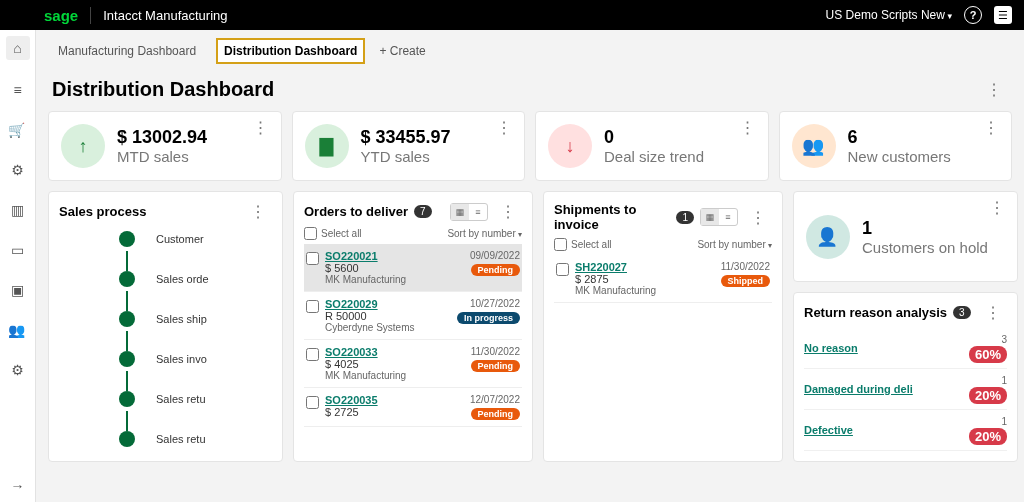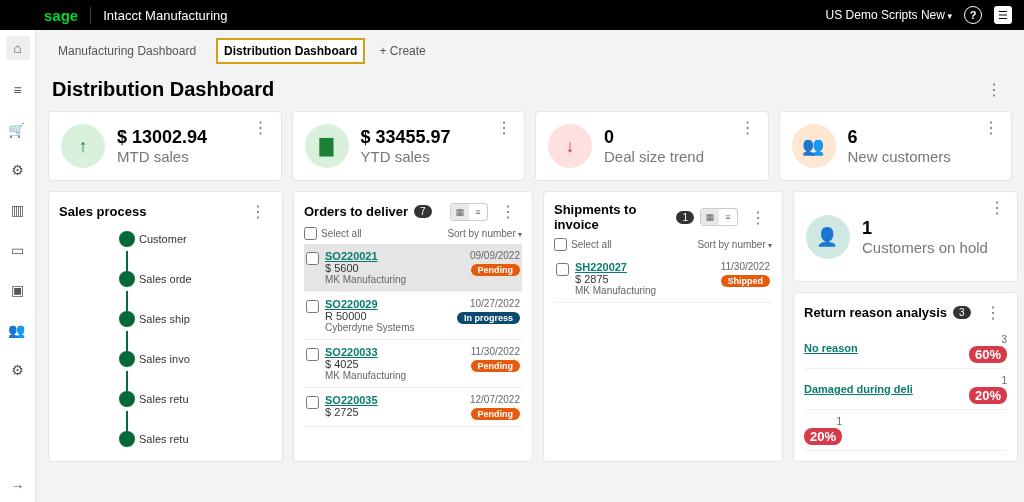--- a/index.html
+++ b/index.html
@@ -63,21 +63,21 @@
 .order-amt { color:#333; }
 .order-vendor { color:#666; font-size:10px; }
 .order-right { text-align:right; }
 .order-date { font-size:10px; color:#666; margin-bottom:2px; }
 .pill { display:inline-block; font-size:9px; padding:1px 7px; border-radius:9px; color:#fff; font-weight:600; }
 .pill.pending { background:#e8590c; }
 .pill.progress { background:#0c4a6e; }
 .pill.shipped { background:#e8590c; }
 
 .process { padding-top:4px; }
-.proc-row { display:flex; align-items:center; gap:4px; font-size:11px; color:#333; margin-bottom:4px; }
+.proc-row { display:flex; align-items:center; gap:21px; font-size:11px; color:#333; margin-bottom:4px; }
 .proc-dot { width:16px; height:16px; background:#046a38; border-radius:50%; margin-left:60px; position:relative; }
 .proc-line { width:2px; height:20px; background:#046a38; margin-left:67px; }
 
 .rr-item { display:flex; align-items:center; font-size:11px; padding:6px 0; border-bottom:1px solid #f0f0f0; }
 .rr-link { color:#0a7c6b; font-weight:600; text-decoration:underline; flex:1; }
 .rr-count { font-size:10px; color:#666; margin-bottom:2px; text-align:right; }
 .rr-pct { background:#d73a49; color:#fff; font-size:13px; padding:1px 6px; border-radius:8px; font-weight:600; }
 .rr-right { text-align:right; }
 
 .arrow-last { margin-top:auto; margin-bottom:8px; }
@@ -313,20 +313,21 @@
             </div>
           </div>
           <div class="rr-item">
             <span class="rr-link">Damaged during deli</span>
             <div class="rr-right">
               <div class="rr-count">1</div>
               <span class="rr-pct">20%</span>
             </div>
           </div>
           <div class="rr-item">
+            <span class="rr-link">Defective</span>
             <div class="rr-right">
               <div class="rr-count">1</div>
               <span class="rr-pct">20%</span>
             </div>
           </div>
         </div>
       </div>
 
     </div>
   </div>

